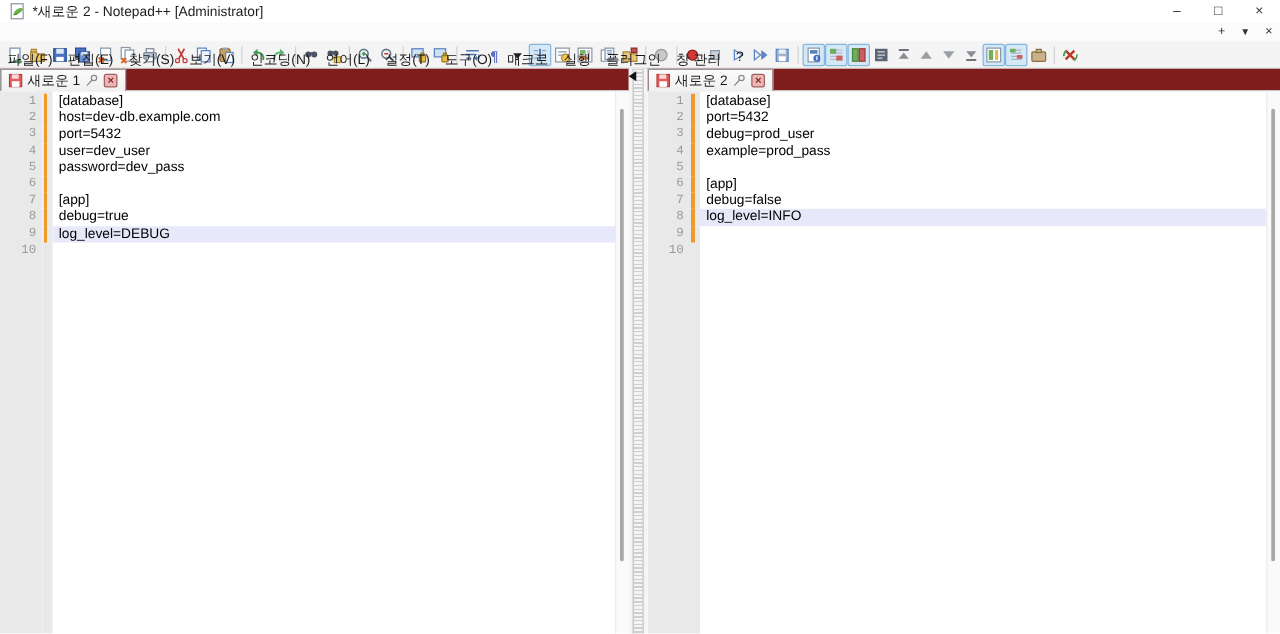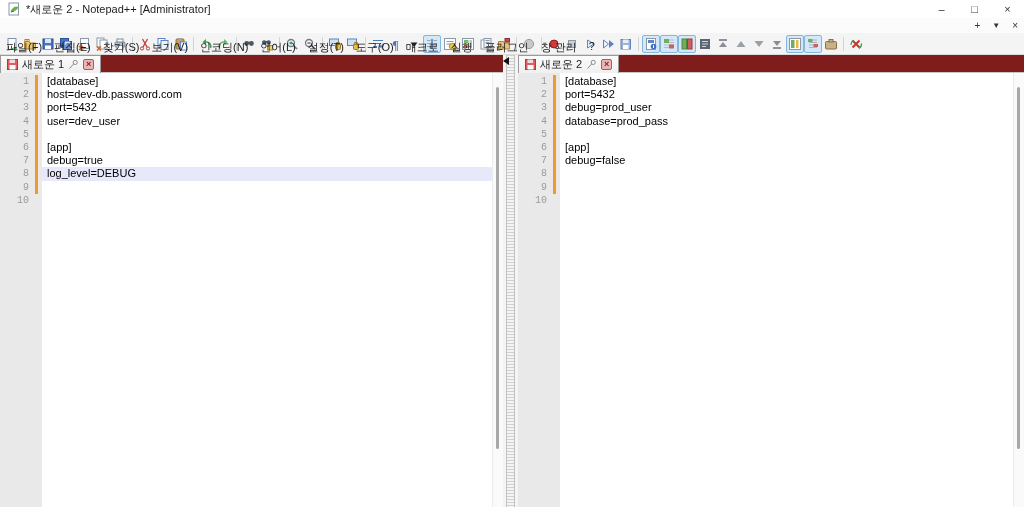--- a/index.html
+++ b/index.html
@@ -448,23 +448,24 @@
             <div class="changed"></div>
             <div class="changed"></div>
             <div class="changed"></div>
             <div class="changed"></div>
             <div class="changed"></div>
             <div class="changed"></div>
             <div></div>
           </div>
         <div class="textcol">
             <div class="trow">[database]</div>
-            <div class="trow">host=dev-db.password.com</div>
+            <div class="trow">host=dev-db.example.com</div>
             <div class="trow">port=5432</div>
             <div class="trow">user=dev_user</div>
+            <div class="trow">password=dev_pass</div>
             <div class="trow"></div>
             <div class="trow">[app]</div>
             <div class="trow">debug=true</div>
             <div class="trow cur">log_level=DEBUG</div>
             <div class="trow"></div>
           </div>
         <div class="vscroll">
           <div class="vthumb"></div>
         </div>
       </div>
@@ -513,24 +514,25 @@
             <div class="changed"></div>
             <div class="changed"></div>
             <div class="changed"></div>
             <div class="changed"></div>
             <div></div>
           </div>
         <div class="textcol">
             <div class="trow">[database]</div>
             <div class="trow">port=5432</div>
             <div class="trow">debug=prod_user</div>
-            <div class="trow">database=prod_pass</div>
+            <div class="trow">example=prod_pass</div>
             <div class="trow"></div>
             <div class="trow">[app]</div>
             <div class="trow">debug=false</div>
+            <div class="trow cur">log_level=INFO</div>
             <div class="trow"></div>
           </div>
         <div class="vscroll">
           <div class="vthumb"></div>
         </div>
       </div>
     </div>
 
   </div>
 </div>

